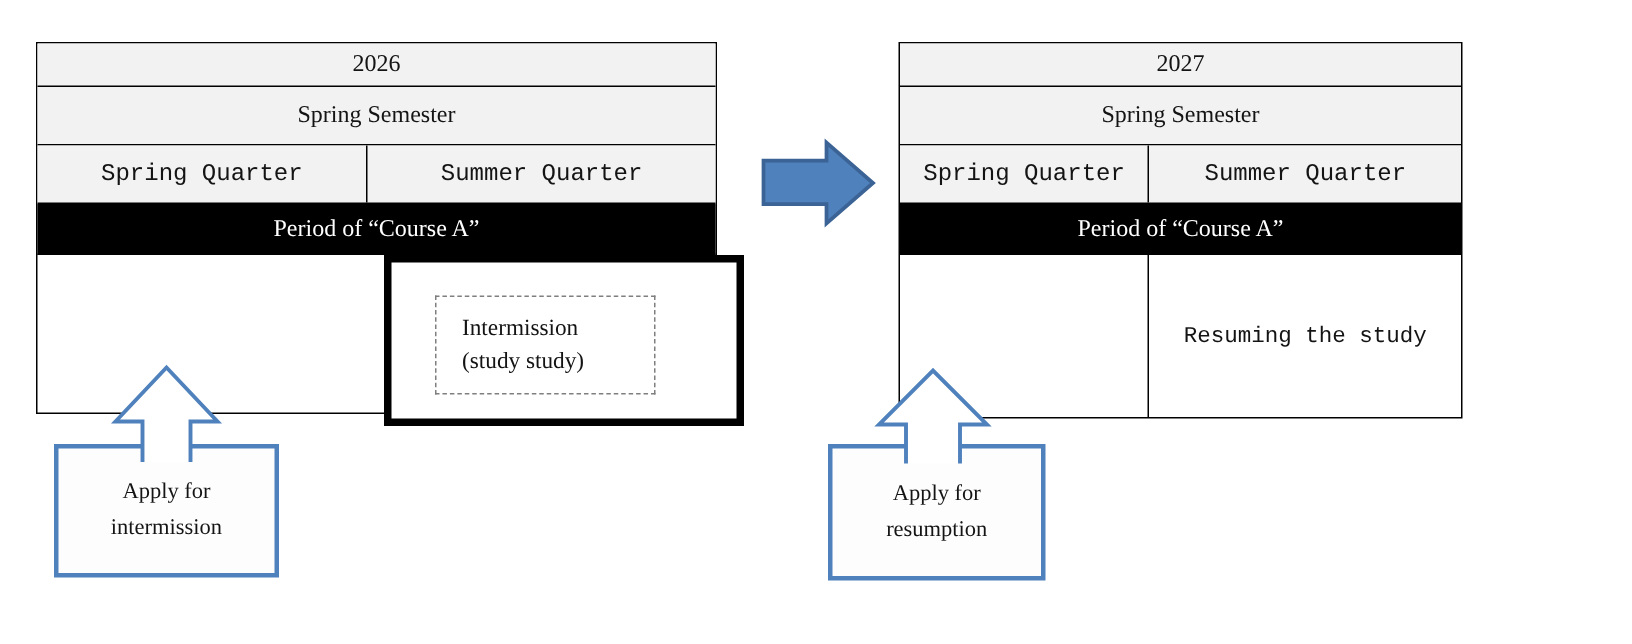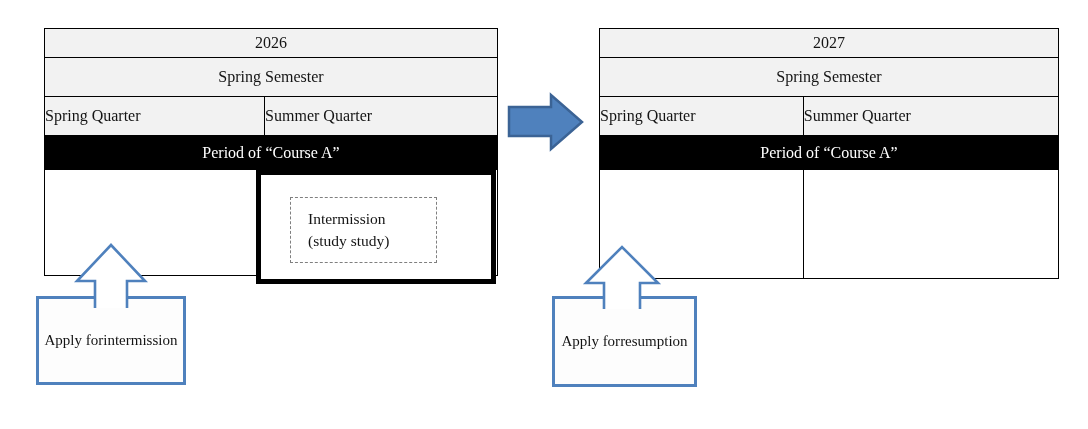--- a/index.html
+++ b/index.html
@@ -7,38 +7,38 @@
   .canvas {
     position:relative; width:1088px; height:429px; background:#ffffff;
     font-family:"Liberation Serif","DejaVu Serif",serif; color:#141414; overflow:hidden;
   }
   .tbl { position:absolute; border:1px solid #000; background:#fff; display:flex; flex-direction:column; }
   .trow { border-bottom:1px solid #000; display:flex; align-items:center; justify-content:center;
           font-size:16px; }
   .hdr { background:#f2f2f2; }
   .bar { background:#000; color:#fff; border-bottom:none; }
   .split { padding:0; align-items:stretch; }
-  .cell { display:flex; align-items:center; justify-content:flex-start; height:100%; }
+  .cell { display:flex; align-items:center; justify-content:center; height:100%;font-family:Liberation Mono, monospace; }
   .body-row { flex:1; border-bottom:none; display:flex; align-items:stretch; font-size:15px; }
   .thick-box { position:absolute; border:5px solid #000; background:#fff; }
   .dashed-box { position:absolute; border:1px dashed #7f7f7f; background:#fff;
                 display:flex; flex-direction:column; justify-content:center;
                 padding-left:17px; font-size:15.5px; line-height:1.42; }
   .callout { position:absolute; border:3px solid #4f81bd; background:#fdfdfd;
-             display:flex; align-items:center; justify-content:center;
+             display:flex; flex-direction:column; align-items:center; justify-content:center;
              font-size:15px; line-height:1.55; text-align:right; }
   .arrow-svg { position:absolute; }
   .label-text { white-space:nowrap; }
 </style>
 </head>
 <body>
 
 <div class="canvas">
 
-  <div class="tbl" style="left:44px; top:28px; width:454px; height:248px;">
+  <div class="tbl" style="left:24px; top:28px; width:454px; height:248px;">
     <div class="trow hdr" style="height:29px;">
       <span class="label-text">2026</span>
     </div>
     <div class="trow hdr" style="height:39px;">
       <span class="label-text">Spring Semester</span>
     </div>
     <div class="trow hdr split" style="height:39px;">
       <div class="cell" style="width:48.7%; border-right:1px solid #000;">
         <span class="label-text">Spring Quarter</span>
       </div>
@@ -53,40 +53,43 @@
       <div class="cell" style="flex:1;"></div>
     </div>
   </div>
 
   <div class="thick-box" style="left:256px; top:170px; width:240px; height:114px;"></div>
   <div class="dashed-box" style="left:290px; top:197px; width:147px; height:66px;">
     <span class="label-text">Intermission</span>
     <span class="label-text">(study study)</span>
   </div>
 
-  <div class="tbl" style="left:599px; top:28px; width:460px; height:251px;">
+  <div class="tbl" style="left:599px; top:28px; width:376px; height:251px;">
     <div class="trow hdr" style="height:29px;">
       <span class="label-text">2027</span>
     </div>
     <div class="trow hdr" style="height:39px;">
       <span class="label-text">Spring Semester</span>
     </div>
     <div class="trow hdr split" style="height:39px;">
       <div class="cell" style="width:44.5%; border-right:1px solid #000;">
         <span class="label-text">Spring Quarter</span>
       </div>
       <div class="cell" style="flex:1;">
         <span class="label-text">Summer Quarter</span>
       </div>
     </div>
     <div class="trow bar" style="height:34px; border-bottom:1px solid #000;">
       <span class="label-text">Period of “Course A”</span>
     </div>
     <div class="body-row">
       <div class="cell" style="width:44.5%; border-right:1px solid #000;"></div>
+      <div class="cell" style="flex:1;">
+        <span class="label-text">Resuming the study</span>
+      </div>
     </div>
   </div>
 
   <svg class="arrow-svg" style="left:503px; top:90px;" width="85" height="65" viewBox="0 0 85 65">
     <polygon points="6,17 48,17 48,5 79,32 48,59 48,46 6,46" fill="#4f81bd" stroke="#3b6395" stroke-width="2.5" stroke-linejoin="miter"></polygon>
   </svg>
 
   <div class="callout" style="left:36px; top:296px; width:150px; height:89px;">
     <span class="label-text">Apply for</span>
     <span class="label-text">intermission</span>

